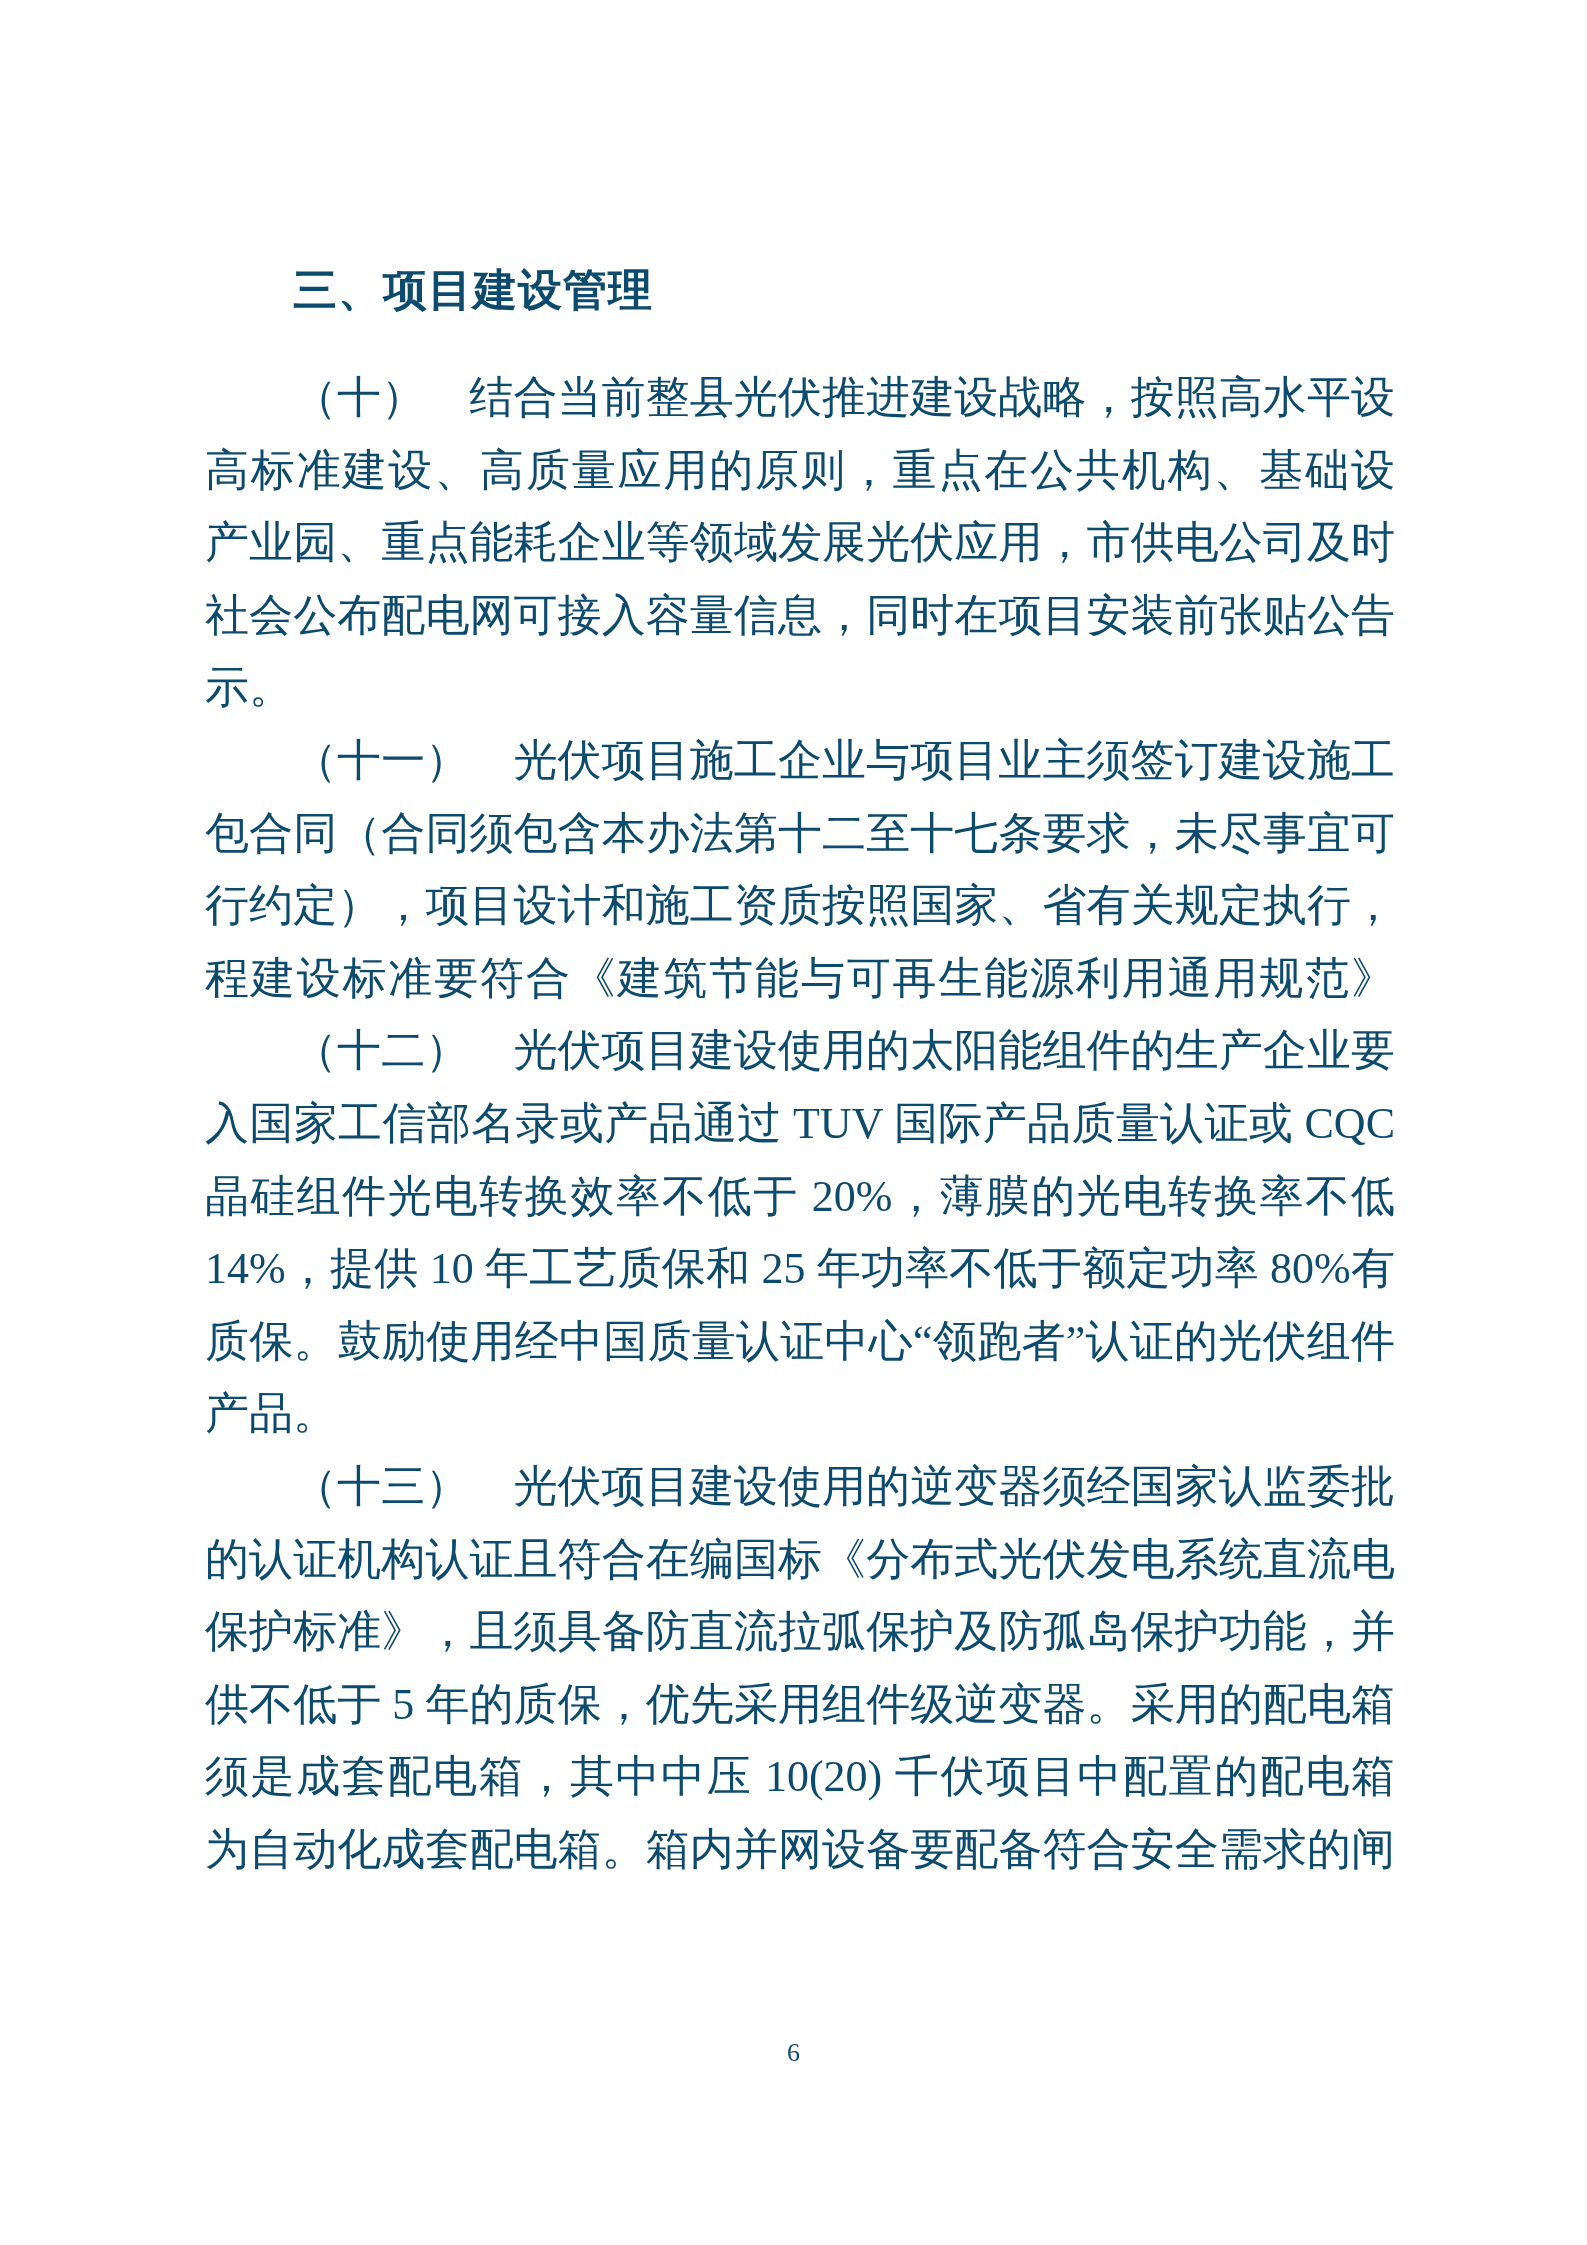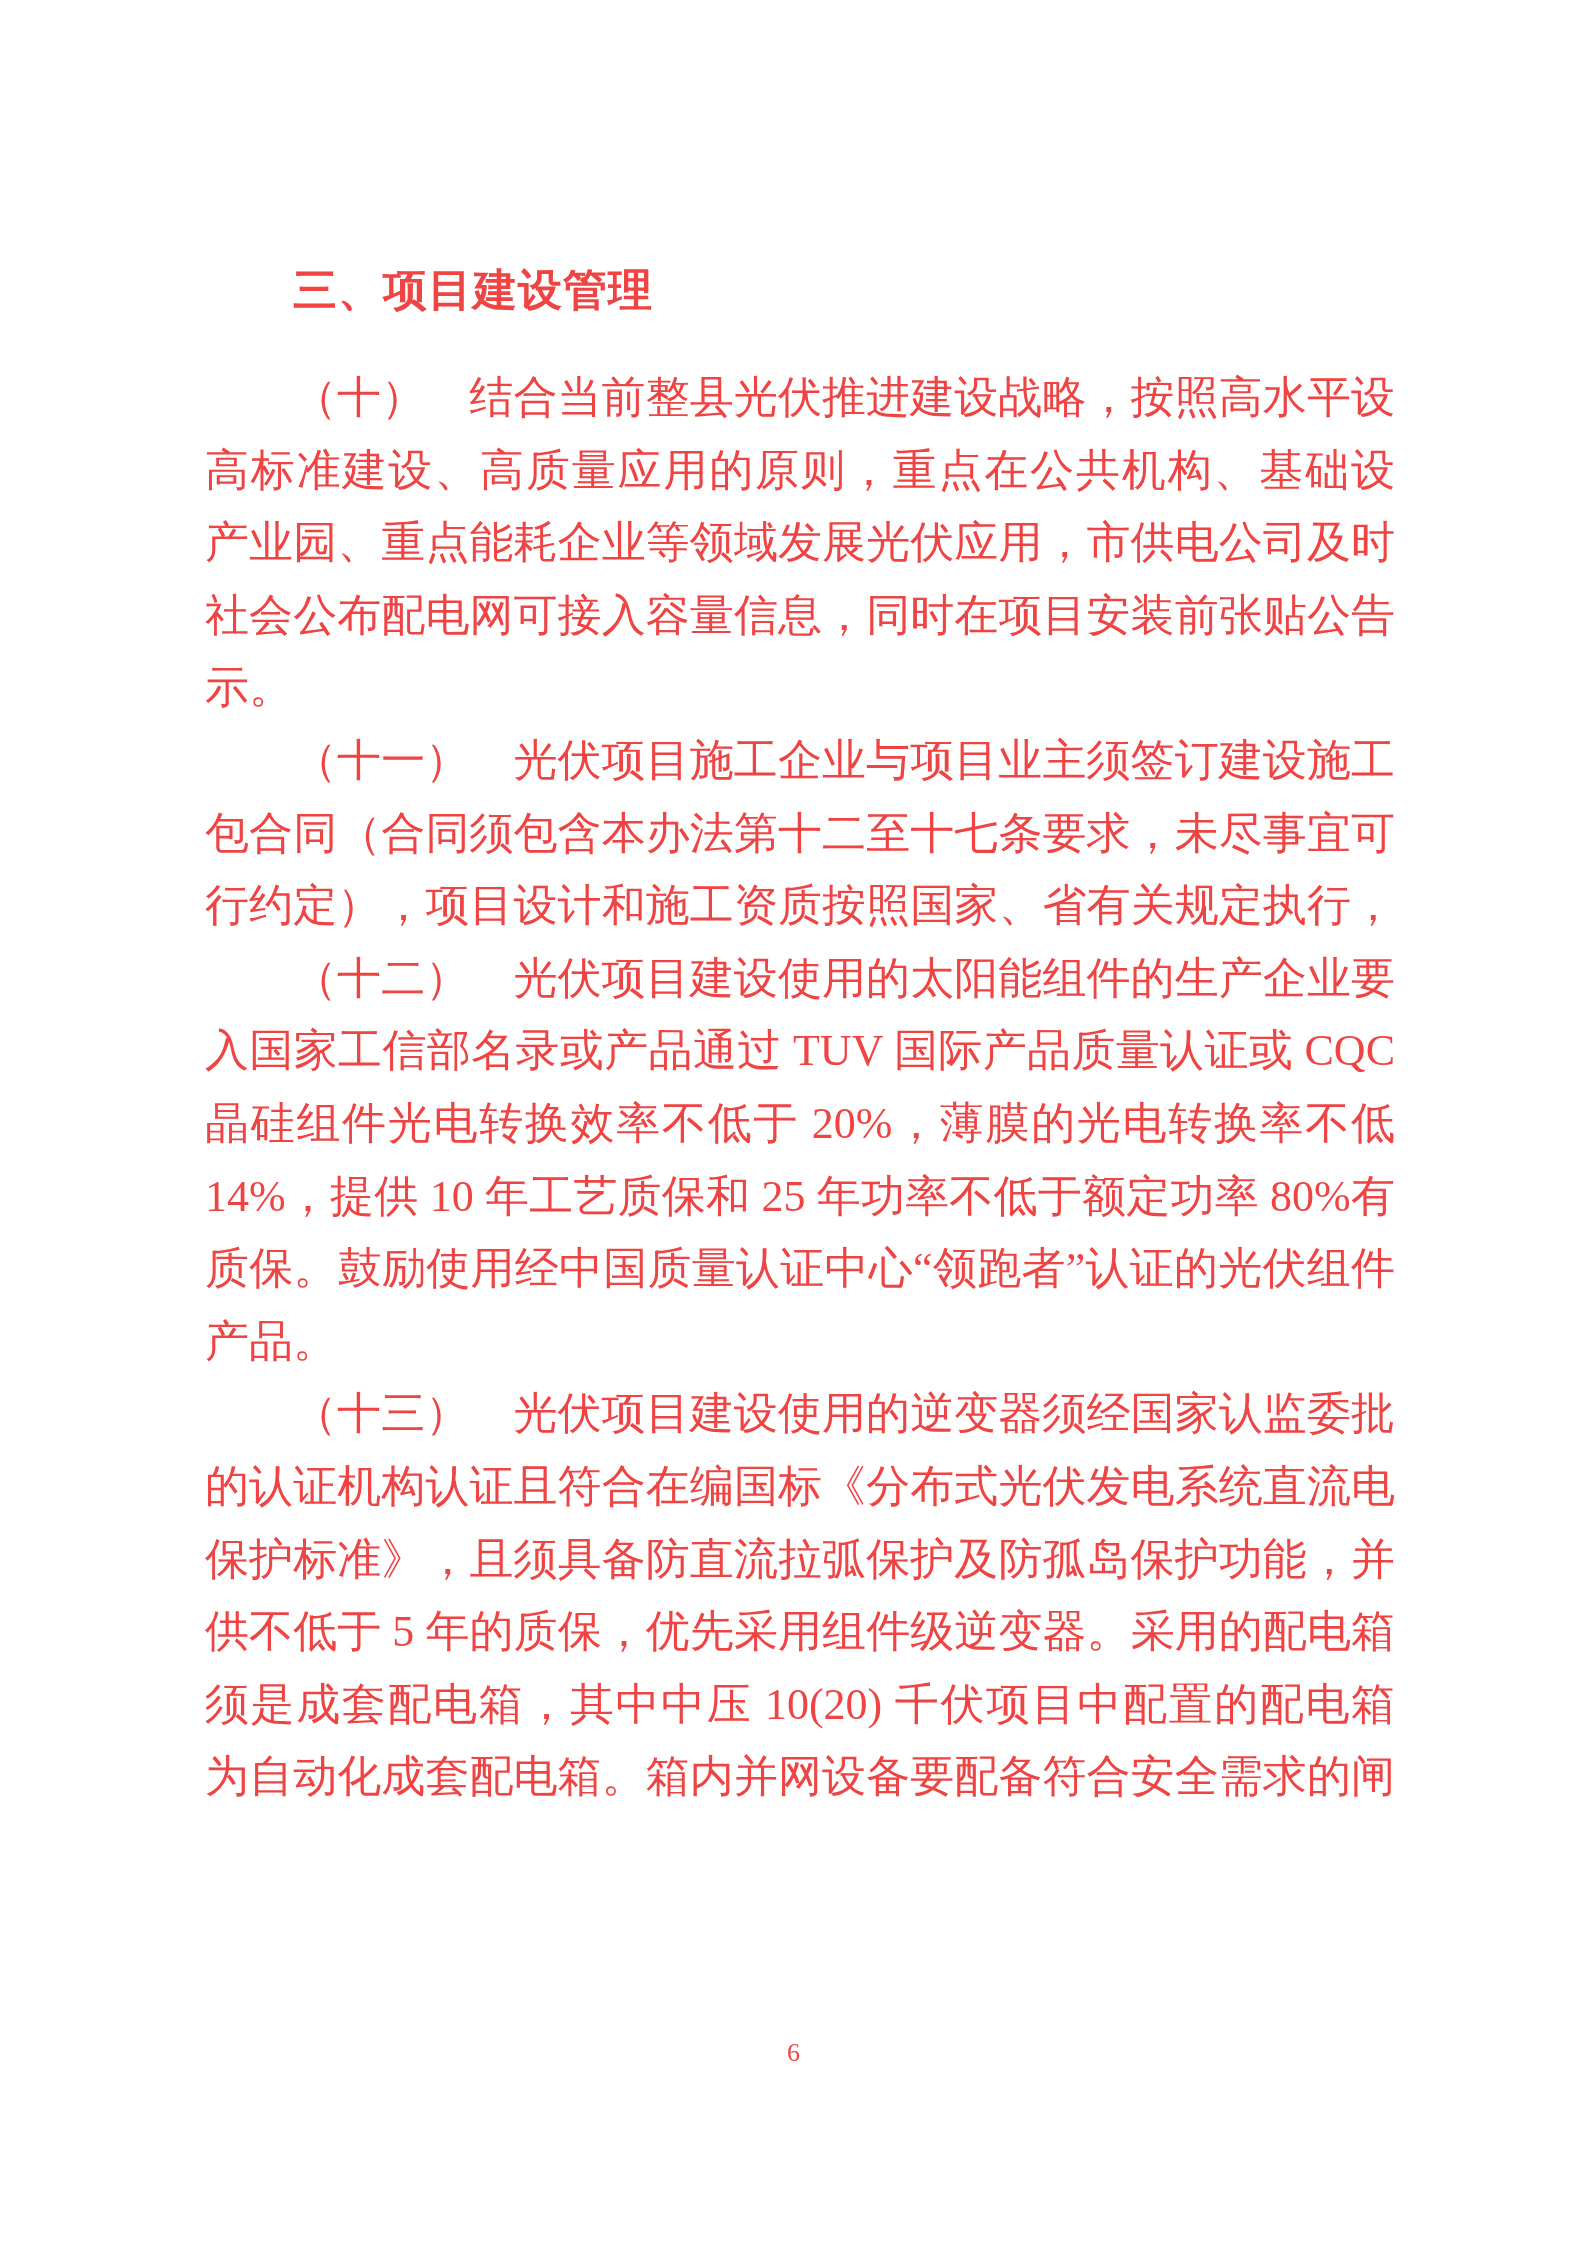--- a/index.html
+++ b/index.html
@@ -5,21 +5,21 @@
   html, body {
     margin: 0;
     padding: 0;
     background: #ffffff;
   }
   .page {
     position: relative;
     width: 1587px;
     height: 2245px;
     background: #ffffff;
-    color: #ef4444;
+    color: #0c4a6e;
     overflow: hidden;
     font-family: "Liberation Serif", "DejaVu Serif", serif;
   }
   .heading {
     position: absolute;
     left: 205px;
     top: 253px;
     width: 1190px;
     margin: 0;
     padding-left: 88px;
@@ -72,20 +72,21 @@
 
     <div class="ln first full">（十）　结合当前整县光伏推进建设战略，按照高水平设计、</div>
     <div class="ln full">高标准建设、高质量应用的原则，重点在公共机构、基础设施、</div>
     <div class="ln full">产业园、重点能耗企业等领域发展光伏应用，市供电公司及时向</div>
     <div class="ln full">社会公布配电网可接入容量信息，同时在项目安装前张贴公告公</div>
     <div class="ln">示。</div>
 
     <div class="ln first full">（十一）　光伏项目施工企业与项目业主须签订建设施工承</div>
     <div class="ln full">包合同（合同须包含本办法第十二至十七条要求，未尽事宜可另</div>
     <div class="ln full">行约定），项目设计和施工资质按照国家、省有关规定执行，工</div>
+    <div class="ln full">程建设标准要符合《建筑节能与可再生能源利用通用规范》</div>
 
     <div class="ln first full">（十二）　光伏项目建设使用的太阳能组件的生产企业要纳</div>
     <div class="ln full">入国家工信部名录或产品通过 TUV 国际产品质量认证或 CQC 认证，</div>
     <div class="ln full">晶硅组件光电转换效率不低于 20%，薄膜的光电转换率不低于</div>
     <div class="ln full">14%，提供 10 年工艺质保和 25 年功率不低于额定功率 80%有限</div>
     <div class="ln full">质保。鼓励使用经中国质量认证中心“领跑者”认证的光伏组件</div>
     <div class="ln">产品。</div>
 
     <div class="ln first full">（十三）　光伏项目建设使用的逆变器须经国家认监委批准</div>
     <div class="ln full">的认证机构认证且符合在编国标《分布式光伏发电系统直流电弧</div>

